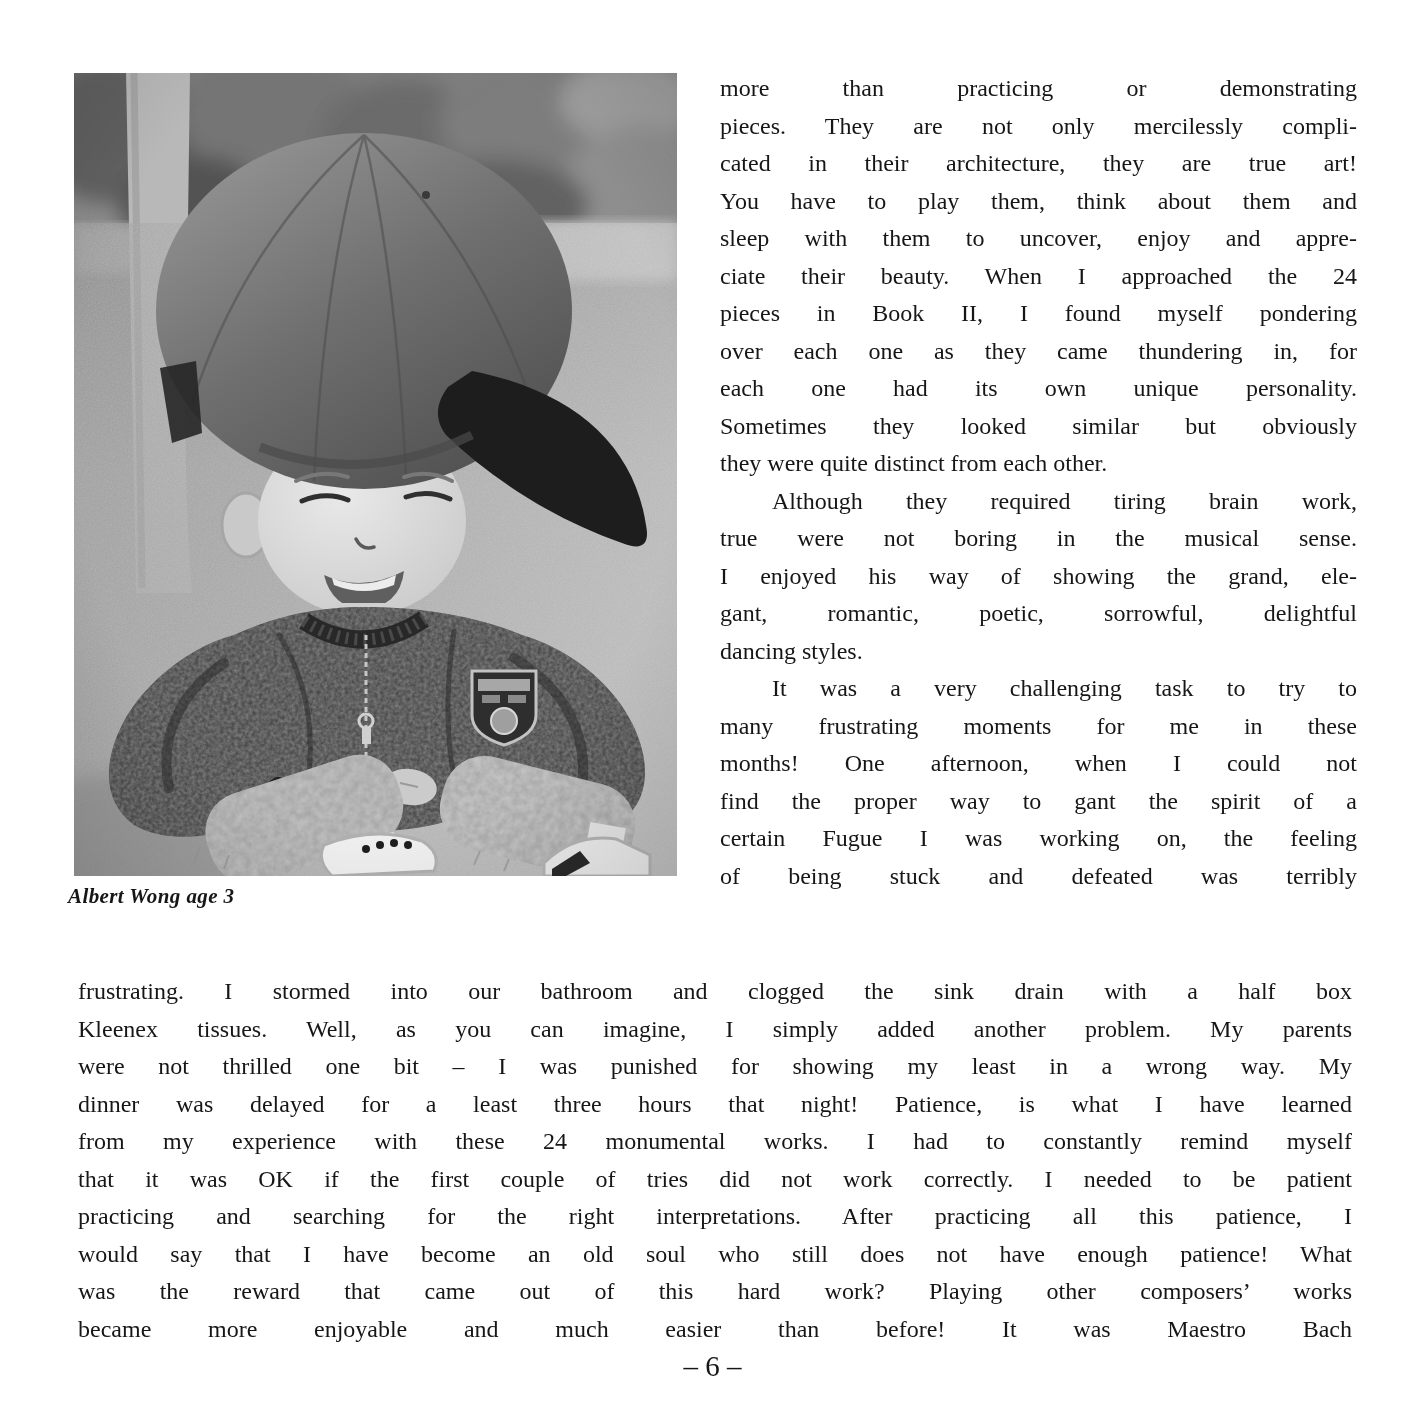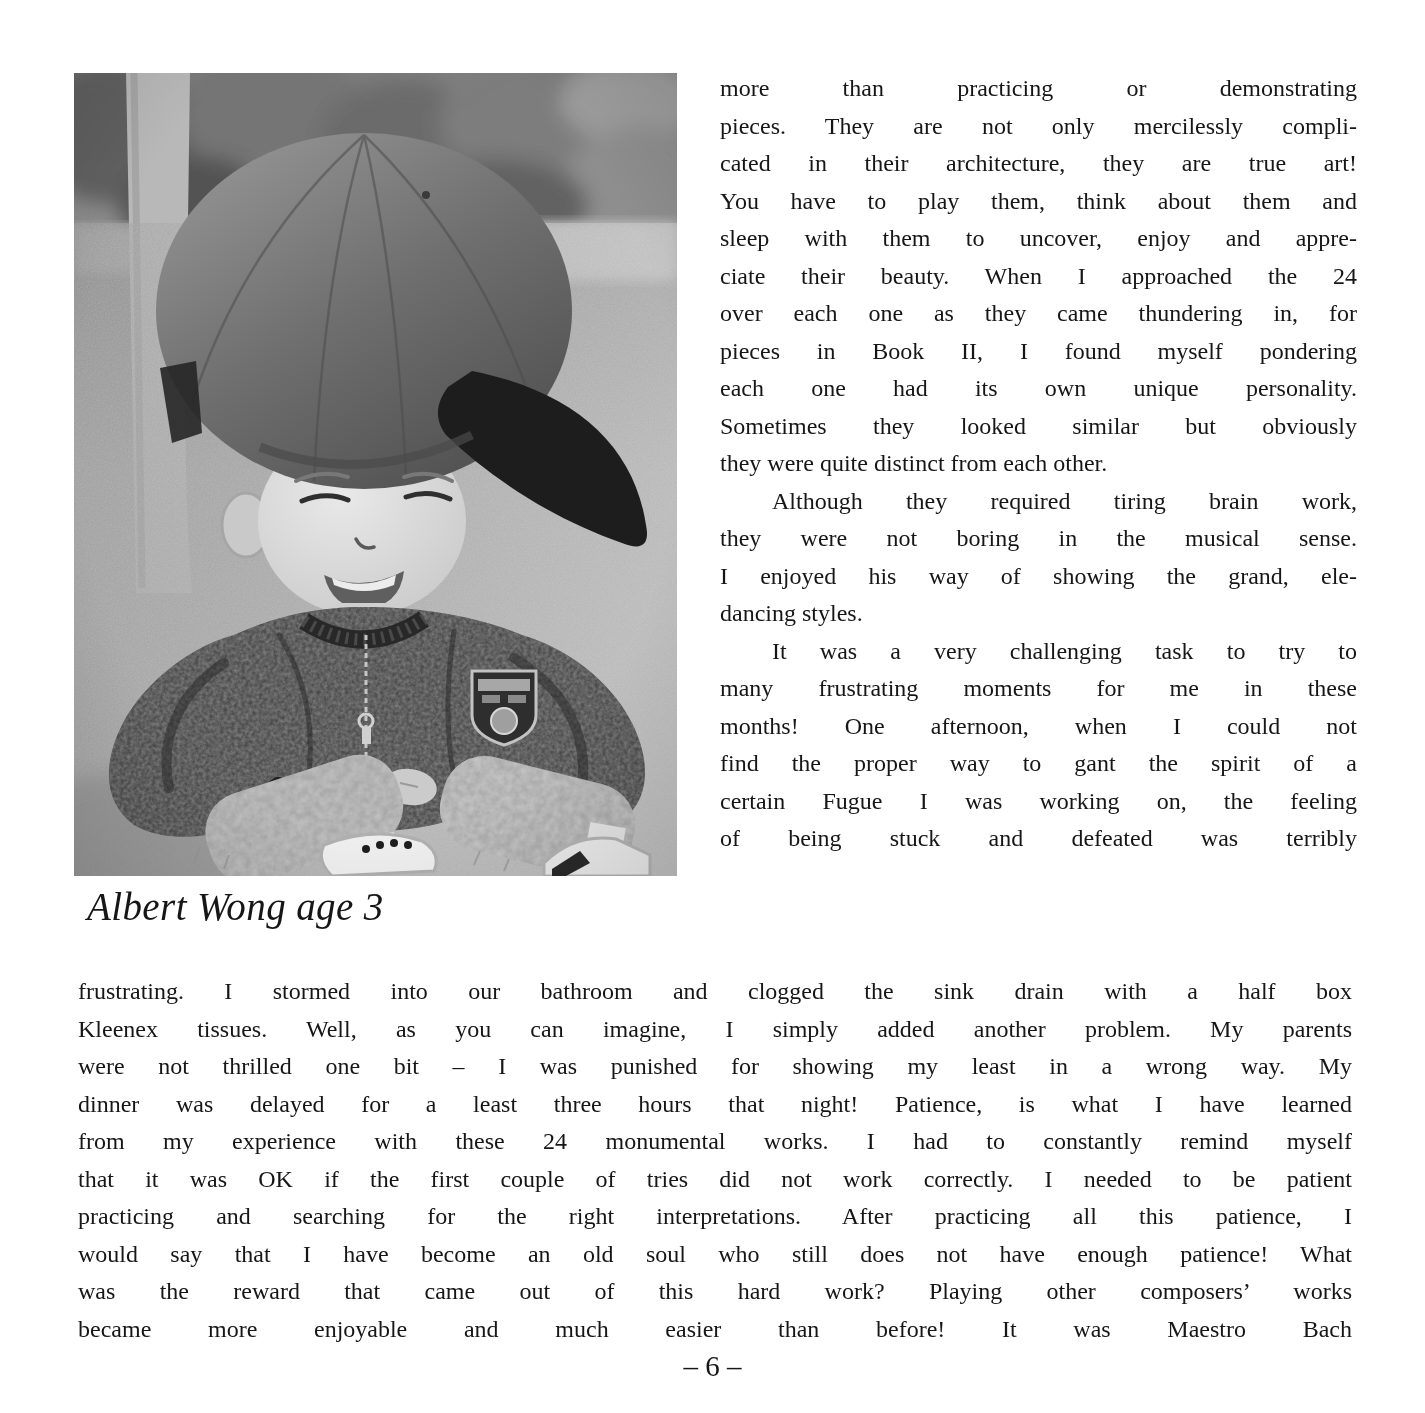--- a/index.html
+++ b/index.html
@@ -3,22 +3,22 @@
 <meta charset="utf-8">
 <style>
   html,body { margin:0; padding:0; background:#ffffff; }
   .page {
     position:relative; width:1425px; height:1413px; background:#ffffff;
     font-family:"Liberation Serif","DejaVu Serif",serif; color:#161616; overflow:hidden;
   }
   .photo { position:absolute; left:74px; top:73px; width:603px; height:803px; margin:0; }
   .photo svg { display:block; }
   .caption {
-    position:absolute; left:87px; top:884px; width:600px;
-    font-style:italic; font-weight:normal; font-size:39px; letter-spacing:.4px;
+    position:absolute; left:68px; top:884px; width:600px;
+    font-style:italic; font-weight:bold; font-size:21px; letter-spacing:.4px;
   }
   .col  { position:absolute; left:720px; top:70px;  width:637px; }
   .full { position:absolute; left:78px;  top:973px; width:1274px; }
   .line { font-size:24px; line-height:37.5px; height:37.5px; text-align:left; overflow:visible; }
   .line.j { text-align:justify; text-align-last:justify; }
   .line.ind { text-indent:52px; }
   .pageno { position:absolute; left:0; top:1350px; width:100%; text-align:center; font-size:29px; }
 </style>
 </head>
 <body>
@@ -189,28 +189,29 @@
 
   <figcaption class="caption">Albert Wong age 3</figcaption>
 
   <div class="col" id="column-text">
       <div class="line j">more than practicing or demonstrating</div>
       <div class="line j">pieces. They are not only mercilessly compli-</div>
       <div class="line j">cated in their architecture, they are true art!</div>
       <div class="line j">You have to play them, think about them and</div>
       <div class="line j">sleep with them to uncover, enjoy and appre-</div>
       <div class="line j">ciate their beauty. When I approached the 24</div>
+      <div class="line j">pieces in Book II, I found myself pondering</div>
       <div class="line j">over each one as they came thundering in, for</div>
-      <div class="line j">pieces in Book II, I found myself pondering</div>
       <div class="line j">each one had its own unique personality.</div>
       <div class="line j">Sometimes they looked similar but obviously</div>
       <div class="line">they were quite distinct from each other.</div>
       <div class="line j ind">Although they required tiring brain work,</div>
-      <div class="line j">they were not boring in the musical sense.</div>
+      <div class="line j">true were not boring in the musical sense.</div>
       <div class="line j">I enjoyed his way of showing the grand, ele-</div>
+      <div class="line j">gant, romantic, poetic, sorrowful, delightful</div>
       <div class="line">dancing styles.</div>
       <div class="line j ind">It was a very challenging task to try to</div>
       <div class="line j">many frustrating moments for me in these</div>
       <div class="line j">months! One afternoon, when I could not</div>
       <div class="line j">find the proper way to gant the spirit of a</div>
       <div class="line j">certain Fugue I was working on, the feeling</div>
       <div class="line j">of being stuck and defeated was terribly</div>
     </div>
 
   <div class="full" id="full-text">

